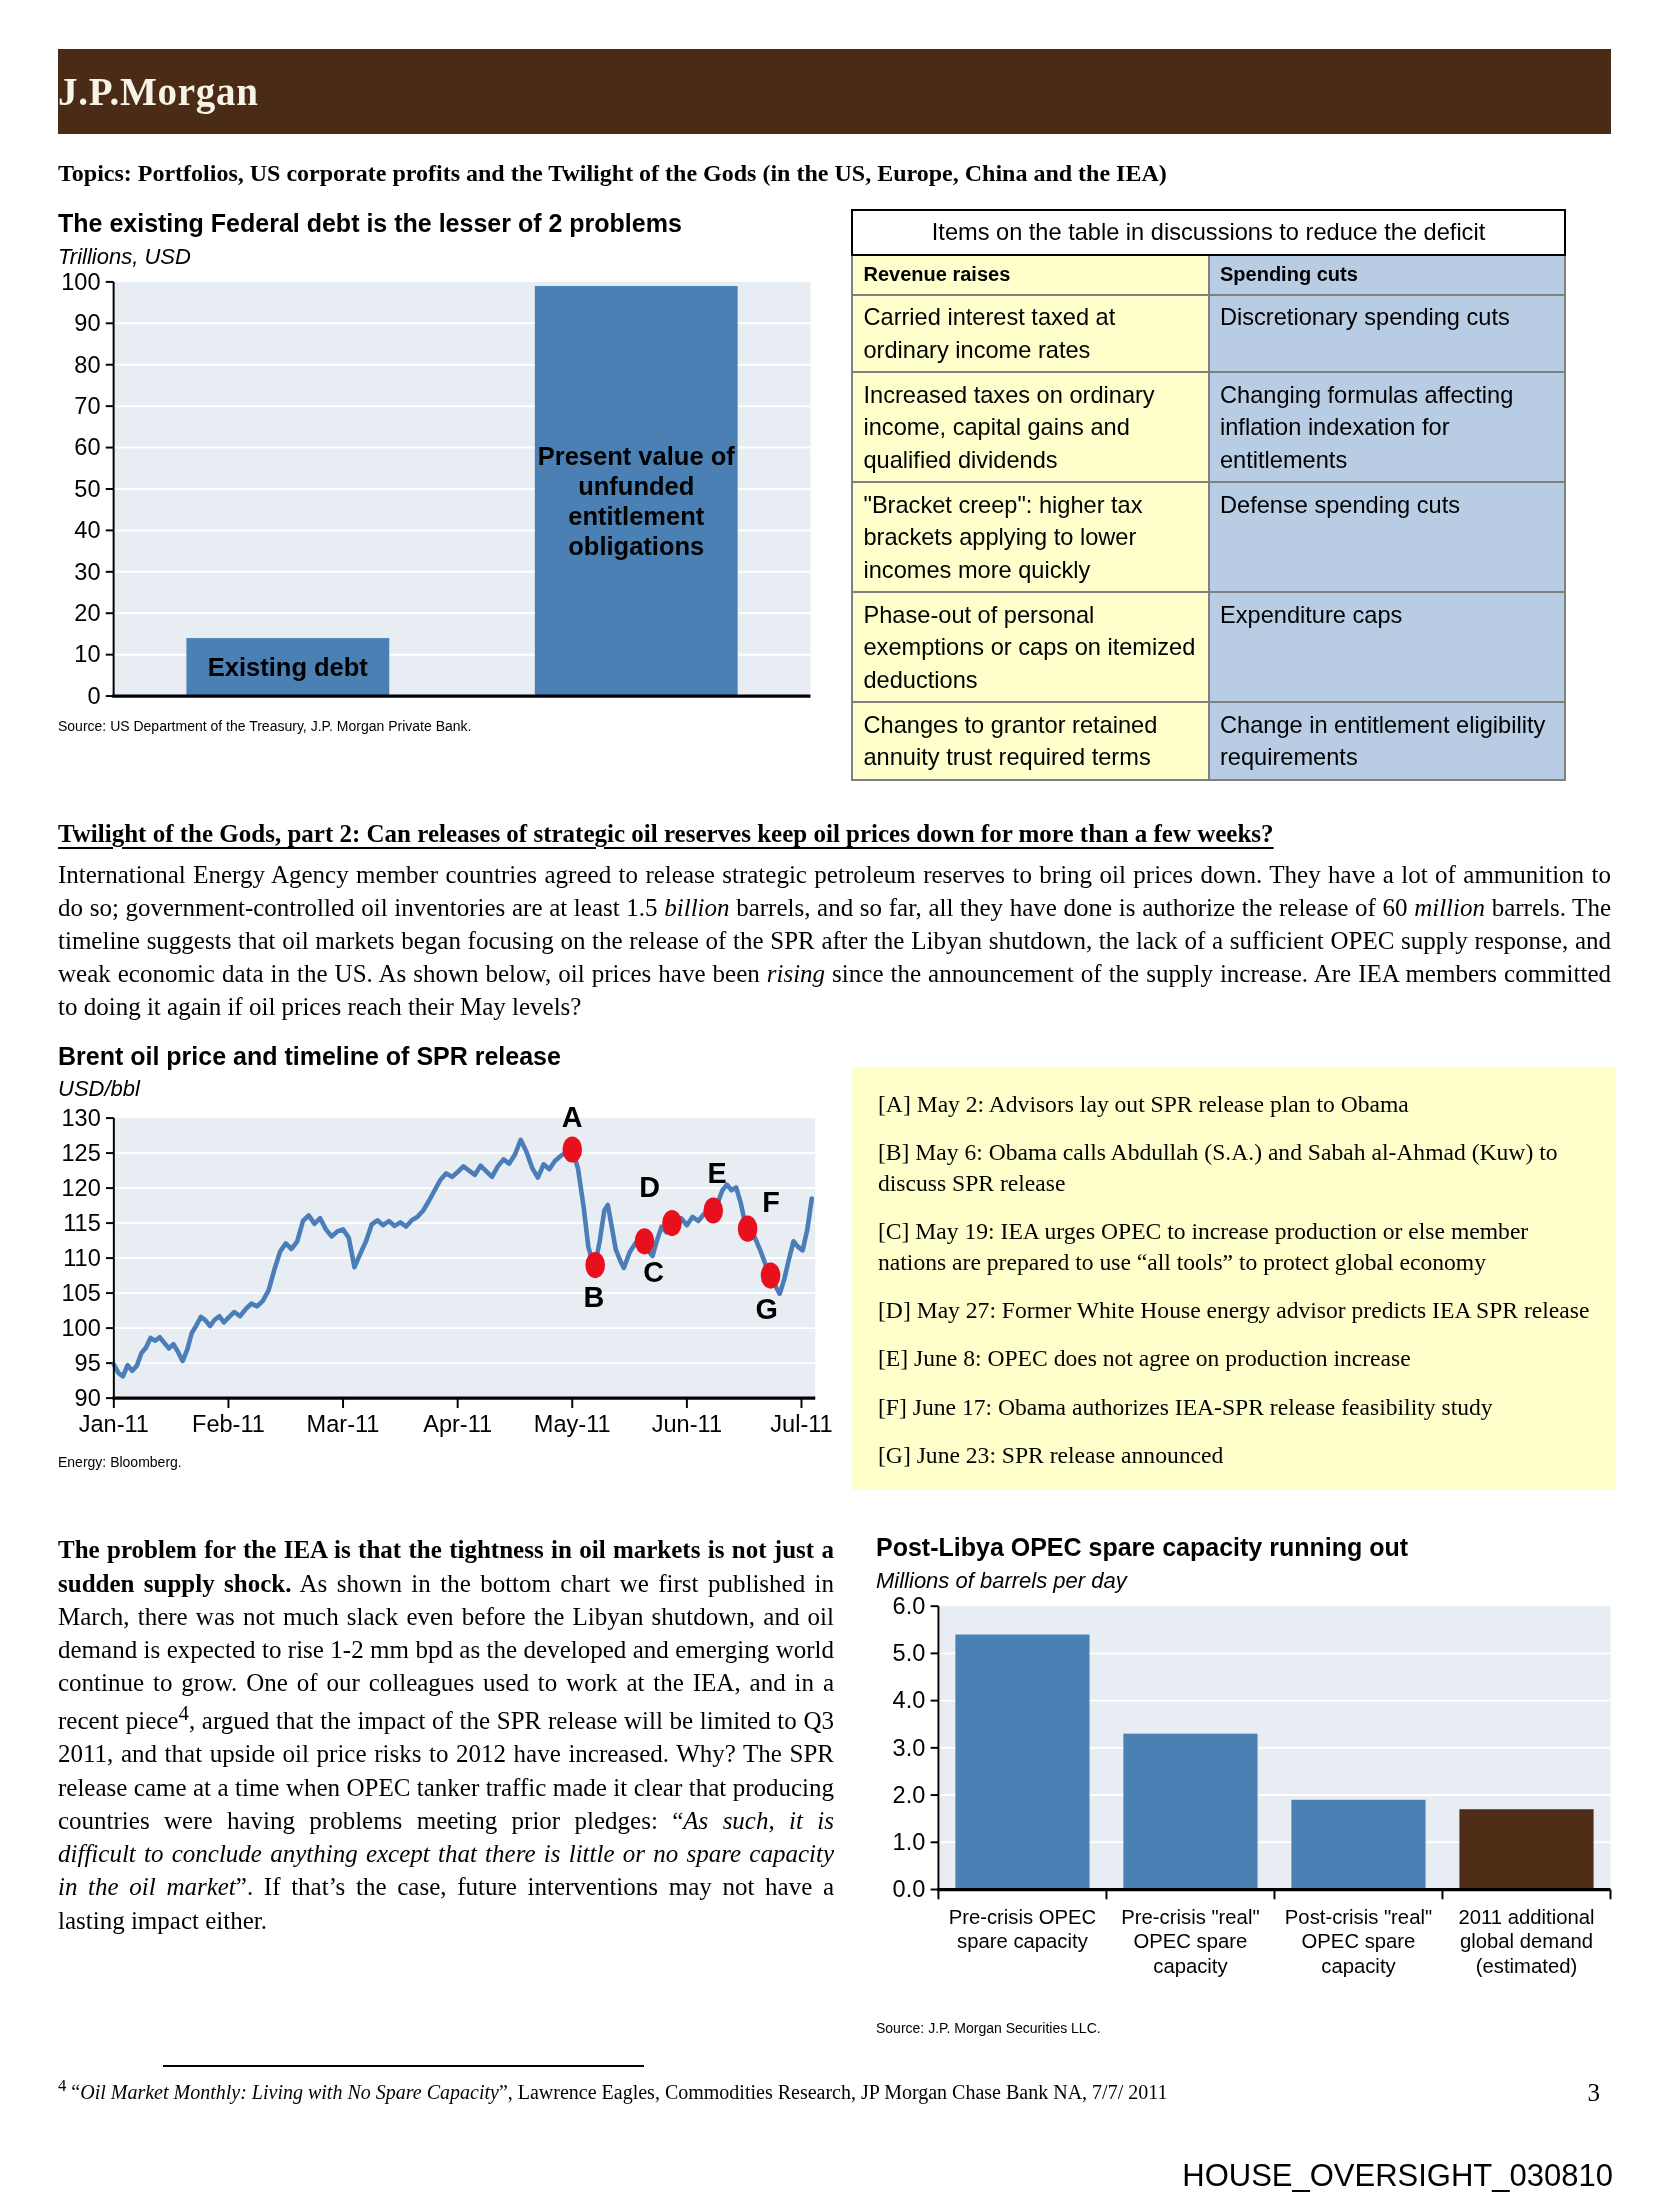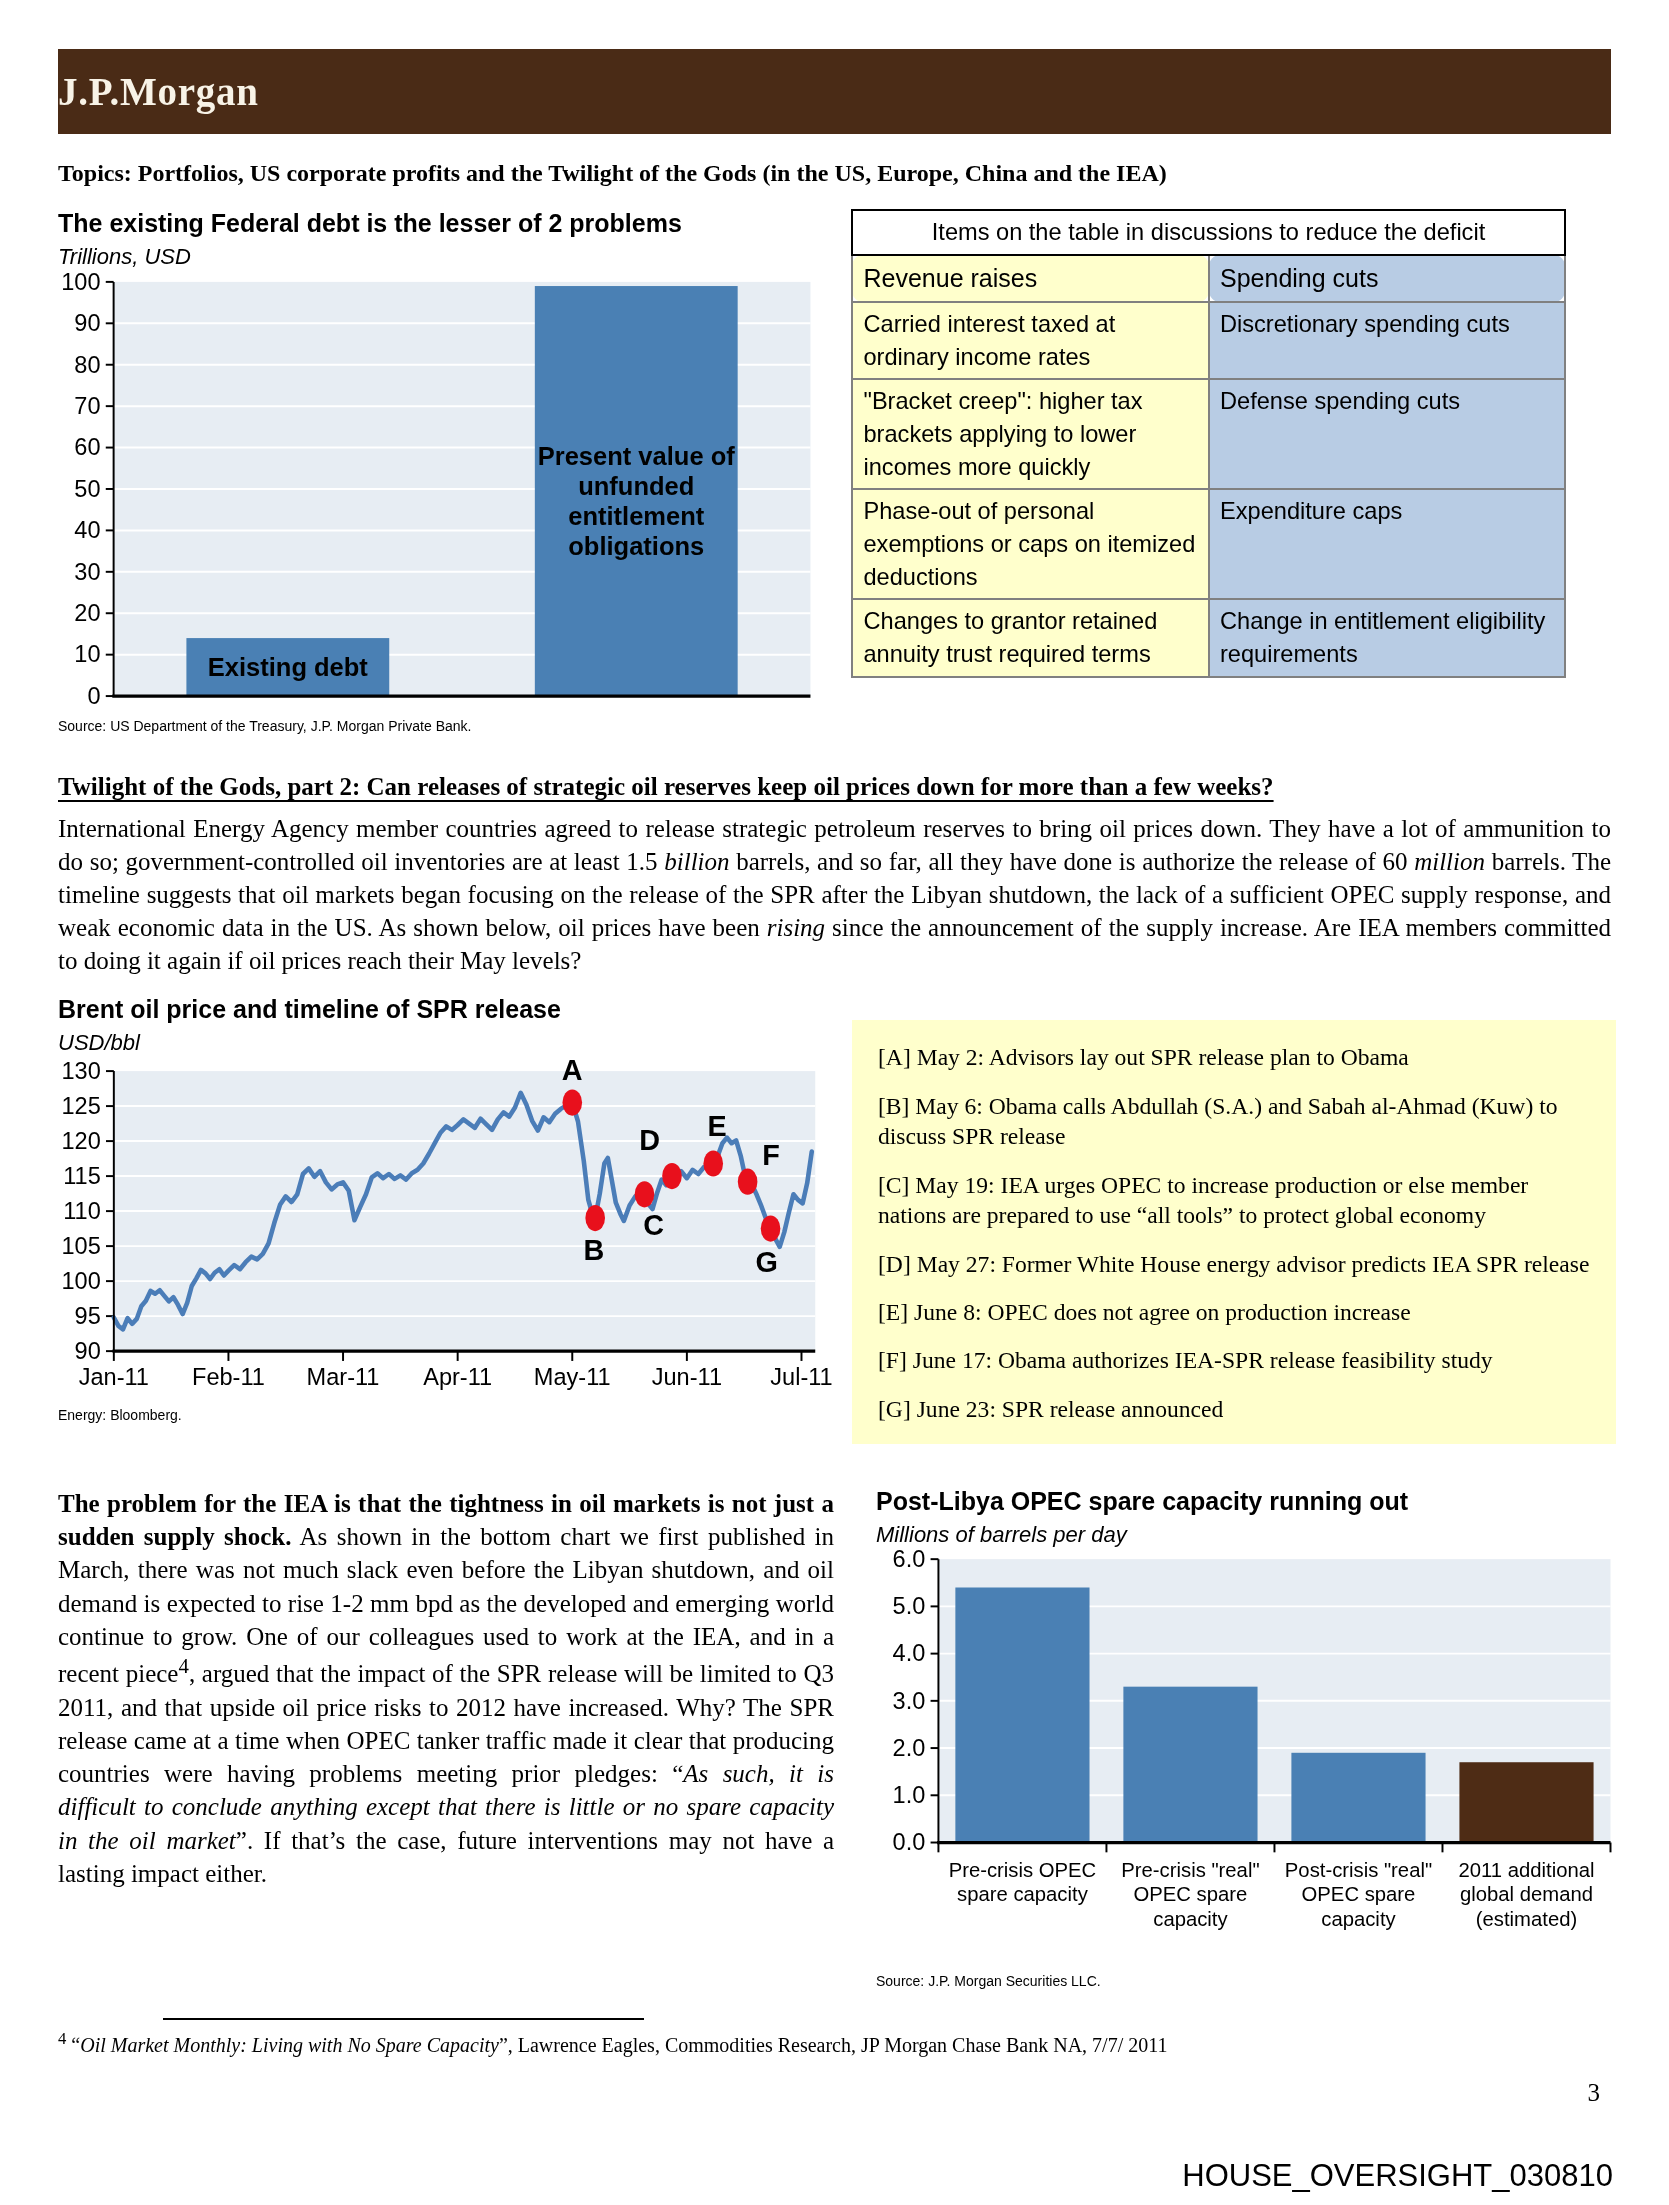--- a/index.html
+++ b/index.html
@@ -31,21 +31,21 @@
   .chart-units{font-family:"Liberation Sans",sans-serif;font-size:22px;margin-top:6px;margin-bottom:2.6px;font-style:italic;}
   .chart-source{font-family:"Liberation Sans",sans-serif;font-size:14px;margin-top:12px;}
   svg text{font-family:"Liberation Sans",sans-serif;fill:#000;}
   
   .table-col{width:715px;flex:none;}
   table.dtable{border-collapse:collapse;width:100%;font-family:"Liberation Sans",sans-serif;font-size:23.6px;line-height:1.38;}
   table.dtable td{vertical-align:top;padding:5.2px 10.5px;}
   td.t-title{border:2px solid #000;background:#fff;text-align:center;font-size:23.6px;padding:3.9px 6.5px;}
   td.col-yellow{background:#ffffcc;border:2.6px solid #808080;width:50%;}
   td.col-blue{background:#b8cce4;border:2.6px solid #808080;width:50%;}
-  tr.dhead td{font-weight:normal;font-size:25px;border-radius:11px;}
+  tr.dhead td{font-weight:bold;font-size:20px;}
   
   .sec-heading{margin-top:39px;font-weight:bold;font-size:25px;text-decoration:underline;text-decoration-thickness:2px;text-underline-offset:4.6px;}
   .body-par{margin-top:10.5px;font-size:25px;line-height:1.32;text-align:justify;}
   
   .anno-box{width:764px;flex:none;background:#ffffcc;padding:22px 26px 19.6px 26px;box-sizing:border-box;margin-top:25px;}
   .anno-item{font-size:23.6px;line-height:1.3;margin-bottom:17.7px;}
   .anno-item:last-child{margin-bottom:0;}
   
   .text-col{width:776px;flex:none;font-size:25px;line-height:1.33;text-align:justify;}
   .chart-col3{width:740px;flex:none;}
@@ -121,20 +121,24 @@
           <tr>
             <td class="t-title" colspan="2">Items on the table in discussions to reduce the deficit</td>
           </tr>
           <tr class="dhead">
             <td class="col-yellow">Revenue raises</td>
             <td class="col-blue">Spending cuts</td>
           </tr>
         <tr>
               <td class="col-yellow">Carried interest taxed at ordinary income rates</td>
               <td class="col-blue">Discretionary spending cuts</td>
+            </tr>
+            <tr>
+              <td class="col-yellow">Increased taxes on ordinary income, capital gains and qualified dividends</td>
+              <td class="col-blue">Changing formulas affecting inflation indexation for entitlements</td>
             </tr>
             <tr>
               <td class="col-yellow">"Bracket creep": higher tax brackets applying to lower incomes more quickly</td>
               <td class="col-blue">Defense spending cuts</td>
             </tr>
             <tr>
               <td class="col-yellow">Phase-out of personal exemptions or caps on itemized deductions</td>
               <td class="col-blue">Expenditure caps</td>
             </tr>
             <tr>

